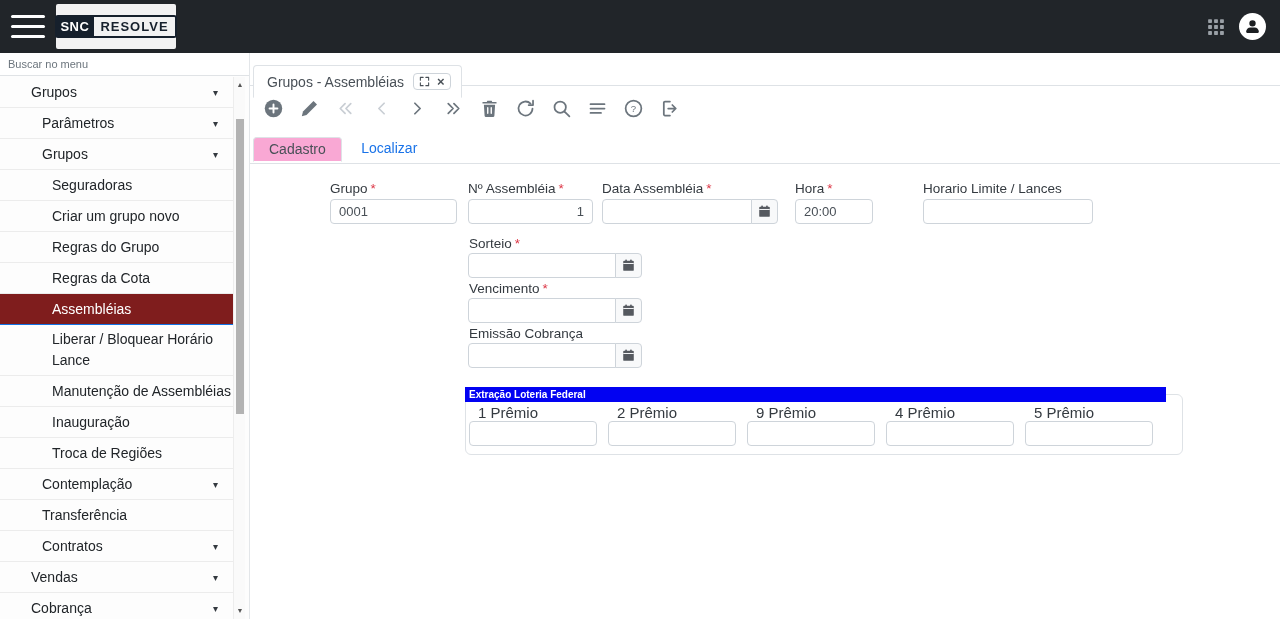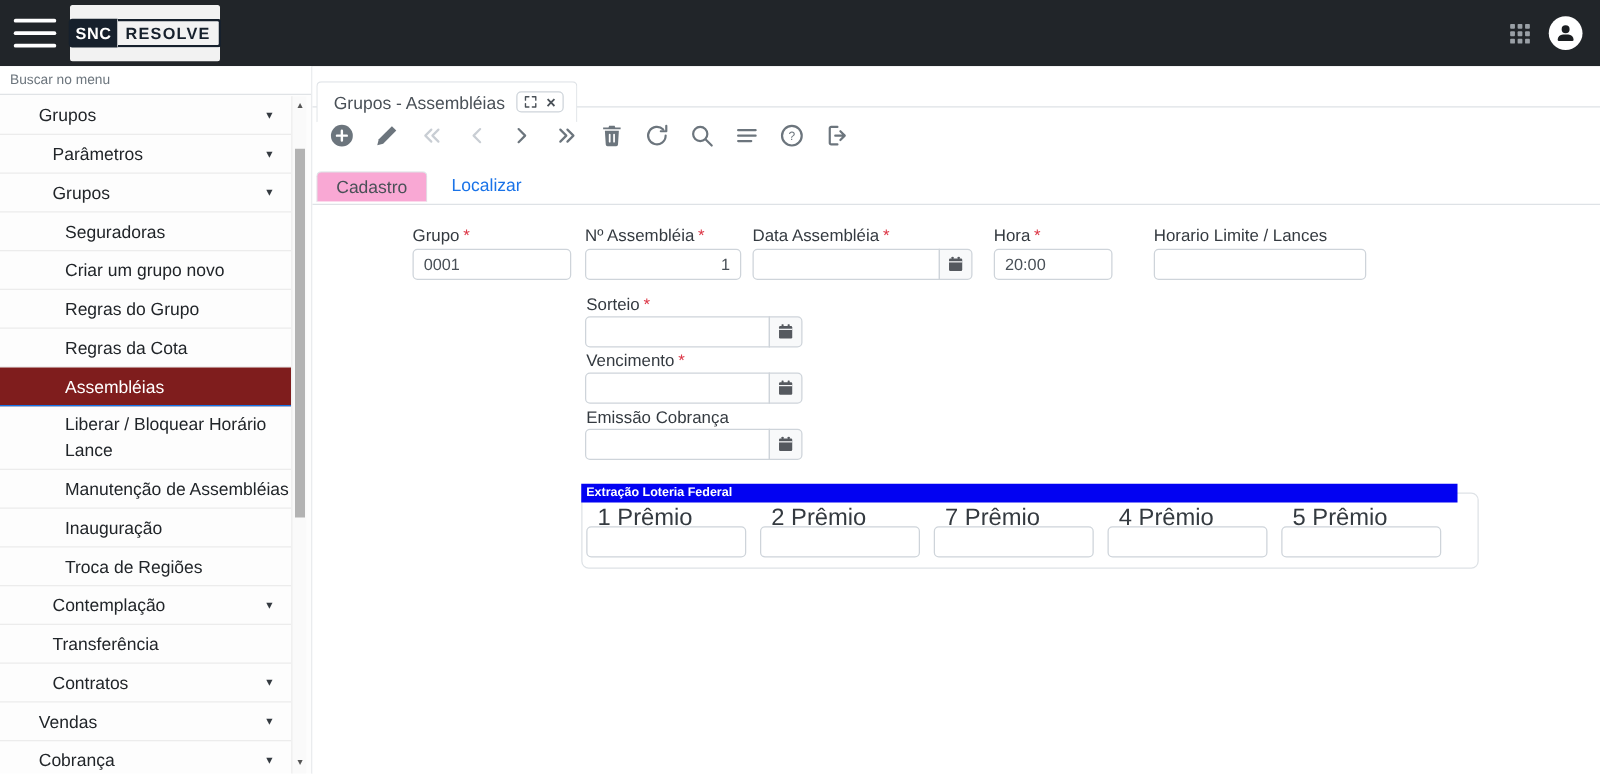--- a/index.html
+++ b/index.html
@@ -81,21 +81,21 @@
   .igroup { position:absolute; display:flex; height:25px; }
   .igroup input { height:25px; border:1px solid #ced4da; border-radius:4px 0 0 4px; font-size:13px;
     color:#495057; padding:2px 8px; outline:none; background:#fff; font-family:"Liberation Sans",sans-serif;}
   .cal-btn { width:27px; height:25px; margin-left:-1px; border:1px solid #ced4da; border-radius:0 4px 4px 0;
     background:#f8f9fa; display:flex; align-items:center; justify-content:center; cursor:pointer; }
 
   .lot-panel { position:absolute; left:215px; top:341px; width:718px; height:61px;
     border:1px solid #dee2e6; border-radius:6px; background:#fff; }
   .lot-bar { position:absolute; left:215px; top:334px; width:701px; height:15px; background:#0202f2;
     color:#fff; font-size:10px; font-weight:bold; line-height:15px; padding-left:4px; z-index:2; }
-  .premio-label { position:absolute; top:351px; font-size:19px; color:#343a40; z-index:3; }
+  .premio-label { position:absolute; top:351px; font-size:15px; color:#343a40; z-index:3; }
   .premio-input { position:absolute; top:368px; width:128px; height:25px; border:1px solid #ced4da;
     border-radius:4px; font-size:13px; color:#495057; padding:2px 8px; outline:none; z-index:3;
     background:#fff; font-family:"Liberation Sans",sans-serif; }
 </style>
 </head>
 <body>
 
 <div class="app">
 
   <div class="topbar">
@@ -314,21 +314,21 @@
           <rect x="1.5" y="2.2" width="13" height="12.4" rx="1.2"></rect>
             </g>
           <rect x="1.5" y="4.9" width="13" height="1.2" fill="#f8f9fa"></rect>
         </svg>
       </span>
     </div>
 
     <div class="f-label" style="left:545px; top:128px;">
       <span>Hora</span><span class="req">*</span>
     </div>
-    <input class="f-input" style="left: 545px; top: 146px; width: 95px;" value="20:00">
+    <input class="f-input" style="left: 545px; top: 146px; width: 78px;" value="20:00">
 
     <div class="f-label" style="left:673px; top:128px;">
       <span>Horario Limite / Lances</span>
     </div>
     <input class="f-input" style="left: 673px; top: 146px; width: 170px;" value="">
 
     <div class="f-label" style="left:219px; top:183px;">
       <span>Sorteio</span><span class="req">*</span>
     </div>
     <div class="igroup" style="left:218px; top:200px;">
@@ -379,21 +379,21 @@
       </span>
     </div>
 
     <div class="lot-panel"></div>
     <div class="lot-bar">Extração Loteria Federal</div>
     <div id="lot-fields">
         <div class="premio-label" style="left: 228px;">1 Prêmio</div>
         <input class="premio-input" value="" style="left: 219px;">
         <div class="premio-label" style="left: 367px;">2 Prêmio</div>
         <input class="premio-input" value="" style="left: 358px;">
-        <div class="premio-label" style="left: 506px;">7 Prêmio</div>
+        <div class="premio-label" style="left: 506px;">9 Prêmio</div>
         <input class="premio-input" value="" style="left: 497px;">
         <div class="premio-label" style="left: 645px;">4 Prêmio</div>
         <input class="premio-input" value="" style="left: 636px;">
         <div class="premio-label" style="left: 784px;">5 Prêmio</div>
         <input class="premio-input" value="" style="left: 775px;">
       </div>
 
   </div>
 </div>
 

